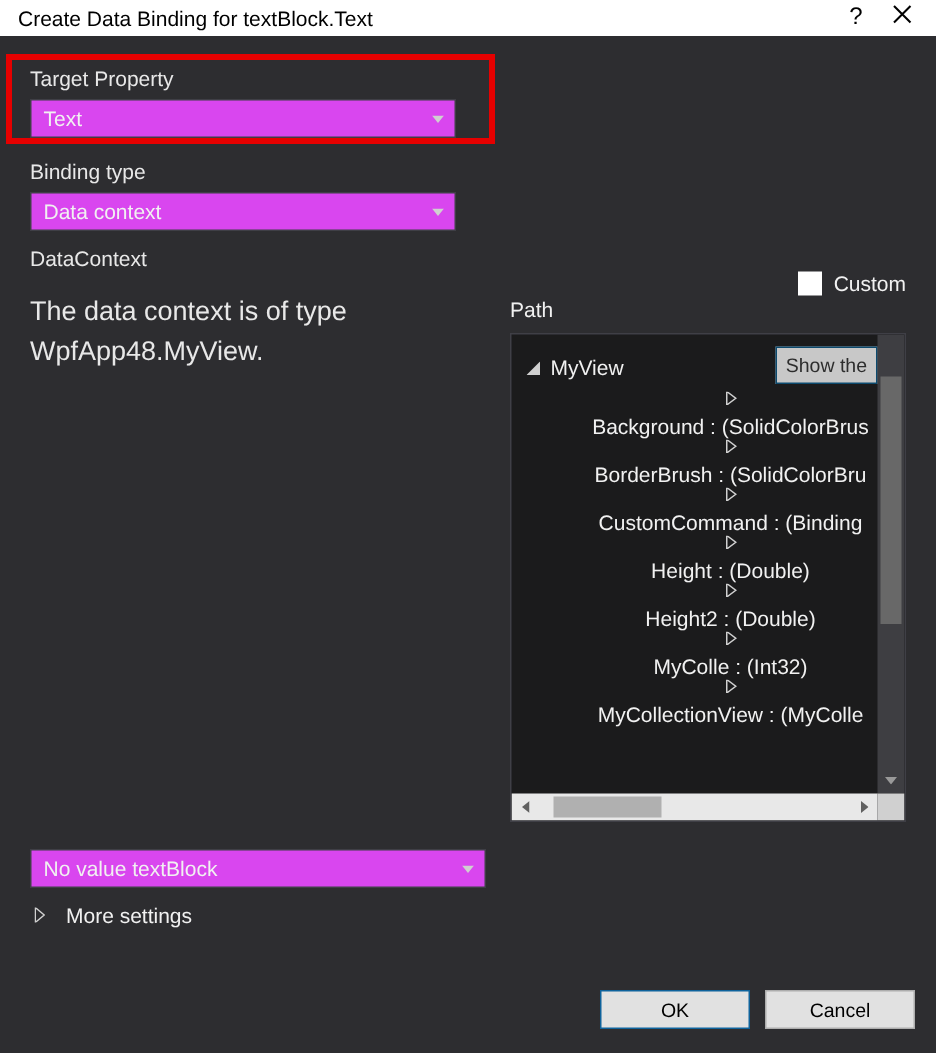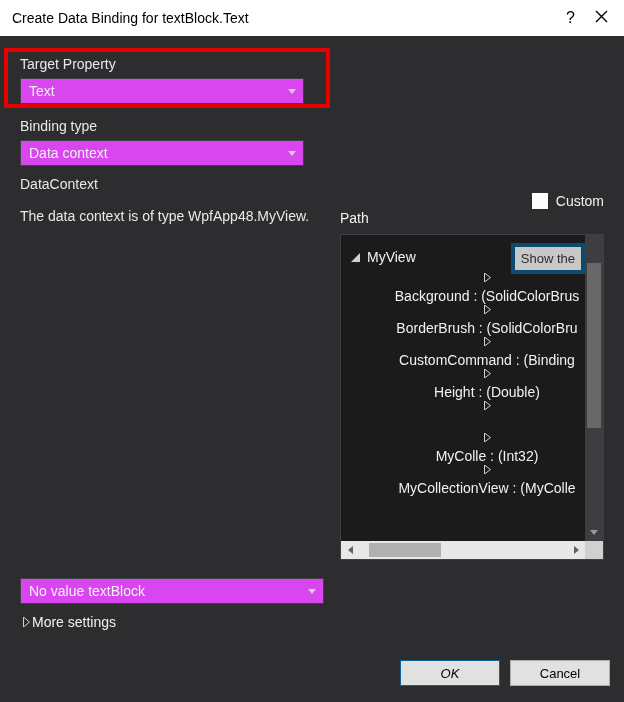--- a/index.html
+++ b/index.html
@@ -15,21 +15,21 @@
       color: #f1f1f1;
       font-size: 14px;
       display: flex;
       flex-direction: column;
     }
     .titlebar {
       background: #fff;
       color: #000;
       display: flex;
       align-items: center;
-      height: 36px;
+      height: 24px;
       padding: 0 10px 0 12px;
     }
     .titlebar-title {
       flex: 1;
       font-size: 14px;
     }
     .titlebar-actions {
       display: flex;
       gap: 20px;
       font-size: 16px;
@@ -147,21 +147,21 @@
       width: 9px;
       height: 9px;
       fill: #d0d0d0;
     }
     .show-btn {
       position: absolute;
       top: 8px;
       right: 18px;
       background: #c8c8c8;
       color: #2d2d2d;
-      border: 4px solid #0c4a6e;
+      border: 1px solid #0c4a6e;
       padding: 4px 6px;
       font-size: 13px;
     }
     .vscroll {
       position: absolute;
       right: 0;
       top: 0;
       bottom: 18px;
       width: 18px;
       background: #3e3e42;
@@ -215,29 +215,29 @@
     .hscroll-arr svg { width: 5px; height: 8px; fill: #606060; }
     .scroll-corner {
       position: absolute;
       right: 0;
       bottom: 0;
       width: 18px;
       height: 18px;
       background: #d0d0d0;
     }
     .dc-text {
-      font-size: 14px;
+      font-size: 18px;
       color: #e8e8e8;
       line-height: 1.5;
       padding-top: 8px;
     }
     .more-settings {
       display: flex;
       align-items: center;
-      gap: 0;
+      gap: 12px;
       padding: 10px 14px;
       cursor: pointer;
     }
     .more-settings .tri svg { width: 7px; height: 10px; }
     .footer {
       display: flex;
       justify-content: flex-end;
       gap: 10px;
       padding: 10px 14px 16px 14px;
     }
@@ -245,21 +245,20 @@
       width: 100px;
       height: 26px;
       background: #e1e1e1;
       color: #000;
       border: 1px solid #adadad;
       font-size: 13px;
       cursor: pointer;
     }
     .btn.primary {
       border: 1px solid #0e639c;
-      font-style: italic;
     }
   </style>
 </head>
 <body>
 
 <div class="titlebar">
   <span class="titlebar-title">Create Data Binding for textBlock.Text</span>
   <div class="titlebar-actions">
     <span class="titlebar-q">?</span>
     <span class="titlebar-x">
@@ -351,20 +350,21 @@
                 </svg>
               </span>
             <span>Height : (Double)</span>
           </div>
           <div class="tree-item level1">
             <span class="tri">
                 <svg viewBox="0 0 6 9">
                   <path d="M0 0 L6 4.5 L0 9 Z" fill="none" stroke="#d0d0d0"></path>
                 </svg>
               </span>
+            <span>Height2 : (Double)</span>
           </div>
           <div class="tree-item level1">
             <span class="tri">
                 <svg viewBox="0 0 6 9">
                   <path d="M0 0 L6 4.5 L0 9 Z" fill="none" stroke="#d0d0d0"></path>
                 </svg>
               </span>
             <span>MyColle : (Int32)</span>
           </div>
           <div class="tree-item level1">

